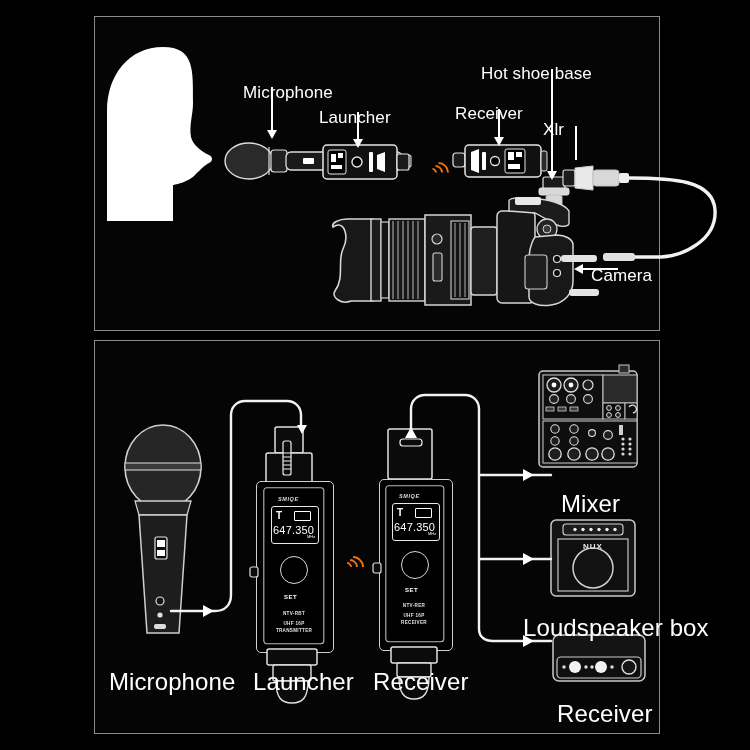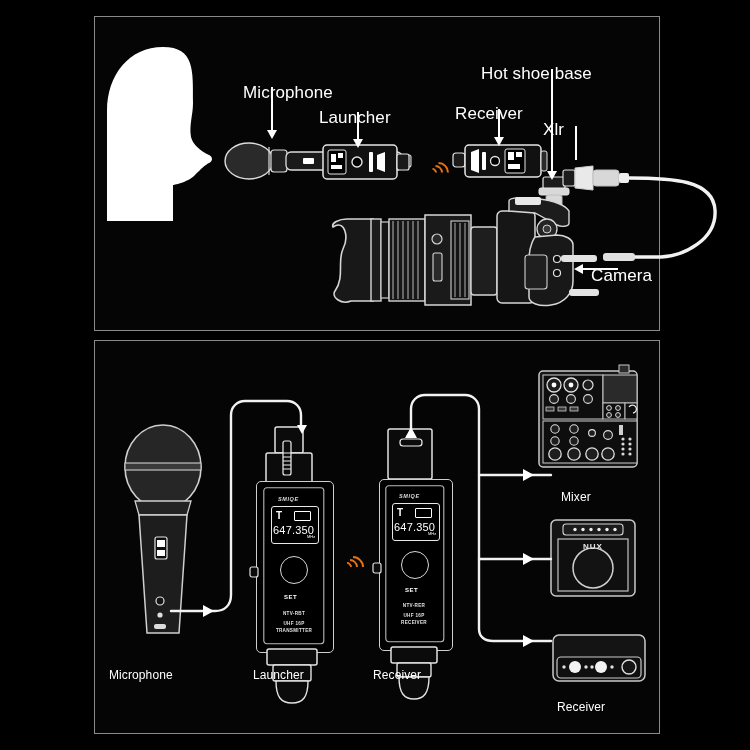--- a/index.html
+++ b/index.html
@@ -5,21 +5,21 @@
   html,body{margin:0;padding:0;background:#000;}
   body{width:750px;height:750px;overflow:hidden;font-family:"Liberation Sans",sans-serif;}
   #stage{position:relative;width:750px;height:750px;background:#000;}
 
   .panel{position:absolute;background:#050505;border:1px solid #8a8a8a;box-sizing:border-box;}
   #panel-top{left:94px;top:16px;width:566px;height:315px;}
   #panel-bottom{left:94px;top:340px;width:566px;height:394px;}
 
   .lbl{position:absolute;color:#ffffff;white-space:nowrap;letter-spacing:.1px;margin-top:9px;}
   .lbl-top{font-size:17px;}
-  .lbl-bot{font-size:12px;}
+  .lbl-bot{font-size:24px;}
 
   .line{position:absolute;background:#ffffff;}
   .vline{width:2px;}
   .hline{height:2px;}
 
   .arrow-down{position:absolute;width:0;height:0;border-left:5px solid transparent;
     border-right:5px solid transparent;border-top:9px solid #ffffff;}
   .arrow-right{position:absolute;width:0;height:0;border-top:6px solid transparent;
     border-bottom:6px solid transparent;border-left:11px solid #ffffff;}
   .arrow-left{position:absolute;width:0;height:0;border-top:5px solid transparent;
@@ -381,16 +381,17 @@
     </svg>
     <div class="arrow-up" style="left:310px;top:86px;"></div>
     <div class="arrow-right" style="left:428px;top:128px;"></div>
     <div class="arrow-right" style="left:428px;top:212px;"></div>
     <div class="arrow-right" style="left:428px;top:294px;"></div>
 
     <div class="lbl lbl-bot" style="left:14px;top:318px;">Microphone</div>
     <div class="lbl lbl-bot" style="left:158px;top:318px;">Launcher</div>
     <div class="lbl lbl-bot" style="left:278px;top:318px;">Receiver</div>
     <div class="lbl lbl-bot" style="left:466px;top:140px;">Mixer</div>
+    <div class="lbl lbl-bot" style="left:428px;top:264px;">Loudspeaker box</div>
     <div class="lbl lbl-bot" style="left:462px;top:350px;">Receiver</div>
   </div>
 
 </div>
 
 </body></html>

